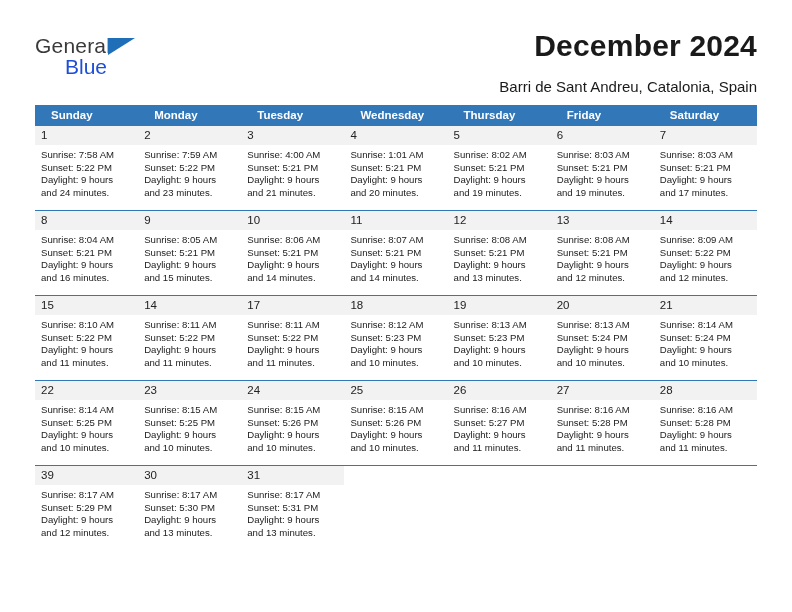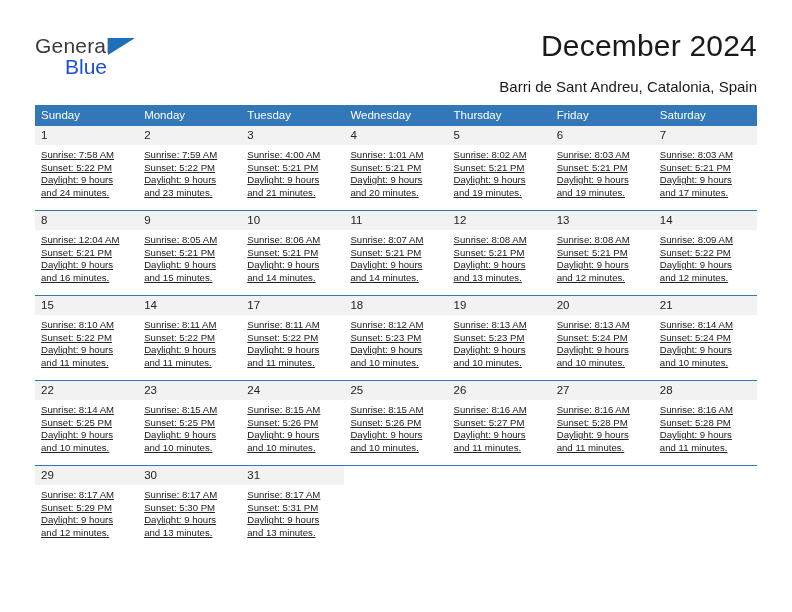--- a/index.html
+++ b/index.html
@@ -65,21 +65,21 @@
   }
 
   .title-block {
     position: absolute;
     right: 0;
     top: 0;
     text-align: right;
   }
   .cal-title {
     font-size: 30px;
-    font-weight: normal;
+    font-weight: bold;
     color: #1a1a1a;
     line-height: 36px;
     letter-spacing: 0.2px;
   }
   .cal-subtitle {
     font-size: 15px;
     color: #1a1a1a;
     line-height: 22px;
     margin-top: 12px;
   }
@@ -90,23 +90,23 @@
     left: 35px;
     top: 105px;
     width: 722px;
     border-collapse: collapse;
     table-layout: fixed;
   }
   .calendar th {
     background: #3277b8;
     color: #ffffff;
     font-size: 11.5px;
-    font-weight: normal;
+    font-weight: bold;
     text-align: left;
-    padding: 4px 0 5px 6px;
+    padding: 4px 0 5px 16px;
     height: 11px;
   }
   .calendar td {
     vertical-align: top;
     padding: 0;
     width: 103.1px;
     border-top: 1px solid #3277b8;
   }
   .calendar tbody tr:first-child td {
     border-top: none;
@@ -124,21 +124,20 @@
     line-height: 13px;
   }
   .daynum.empty {
     background: transparent;
   }
   .details {
     padding: 4px 4px 0 6px;
     font-size: 9.6px;
     line-height: 12.6px;
     color: #222222;
-    text-decoration: underline;
   }
   .details div {
     white-space: nowrap;
   }
 </style>
 </head>
 <body>
 
 <div class="page">
 
@@ -247,21 +246,21 @@
                 <div>and 17 minutes.</div>
               </div>
             </div>
           </td>
         </tr>
         <tr>
           <td>
             <div class="daycell">
               <div class="daynum">8</div>
               <div class="details">
-                <div>Sunrise: 12:04 AM</div>
+                <div>Sunrise: 8:04 AM</div>
                 <div>Sunset: 5:21 PM</div>
                 <div>Daylight: 9 hours</div>
                 <div>and 16 minutes.</div>
               </div>
             </div>
           </td>
           <td>
             <div class="daycell">
               <div class="daynum">9</div>
               <div class="details">
@@ -482,21 +481,21 @@
                 <div>Sunset: 5:28 PM</div>
                 <div>Daylight: 9 hours</div>
                 <div>and 11 minutes.</div>
               </div>
             </div>
           </td>
         </tr>
         <tr>
           <td>
             <div class="daycell">
-              <div class="daynum">29</div>
+              <div class="daynum">39</div>
               <div class="details">
                 <div>Sunrise: 8:17 AM</div>
                 <div>Sunset: 5:29 PM</div>
                 <div>Daylight: 9 hours</div>
                 <div>and 12 minutes.</div>
               </div>
             </div>
           </td>
           <td>
             <div class="daycell">

